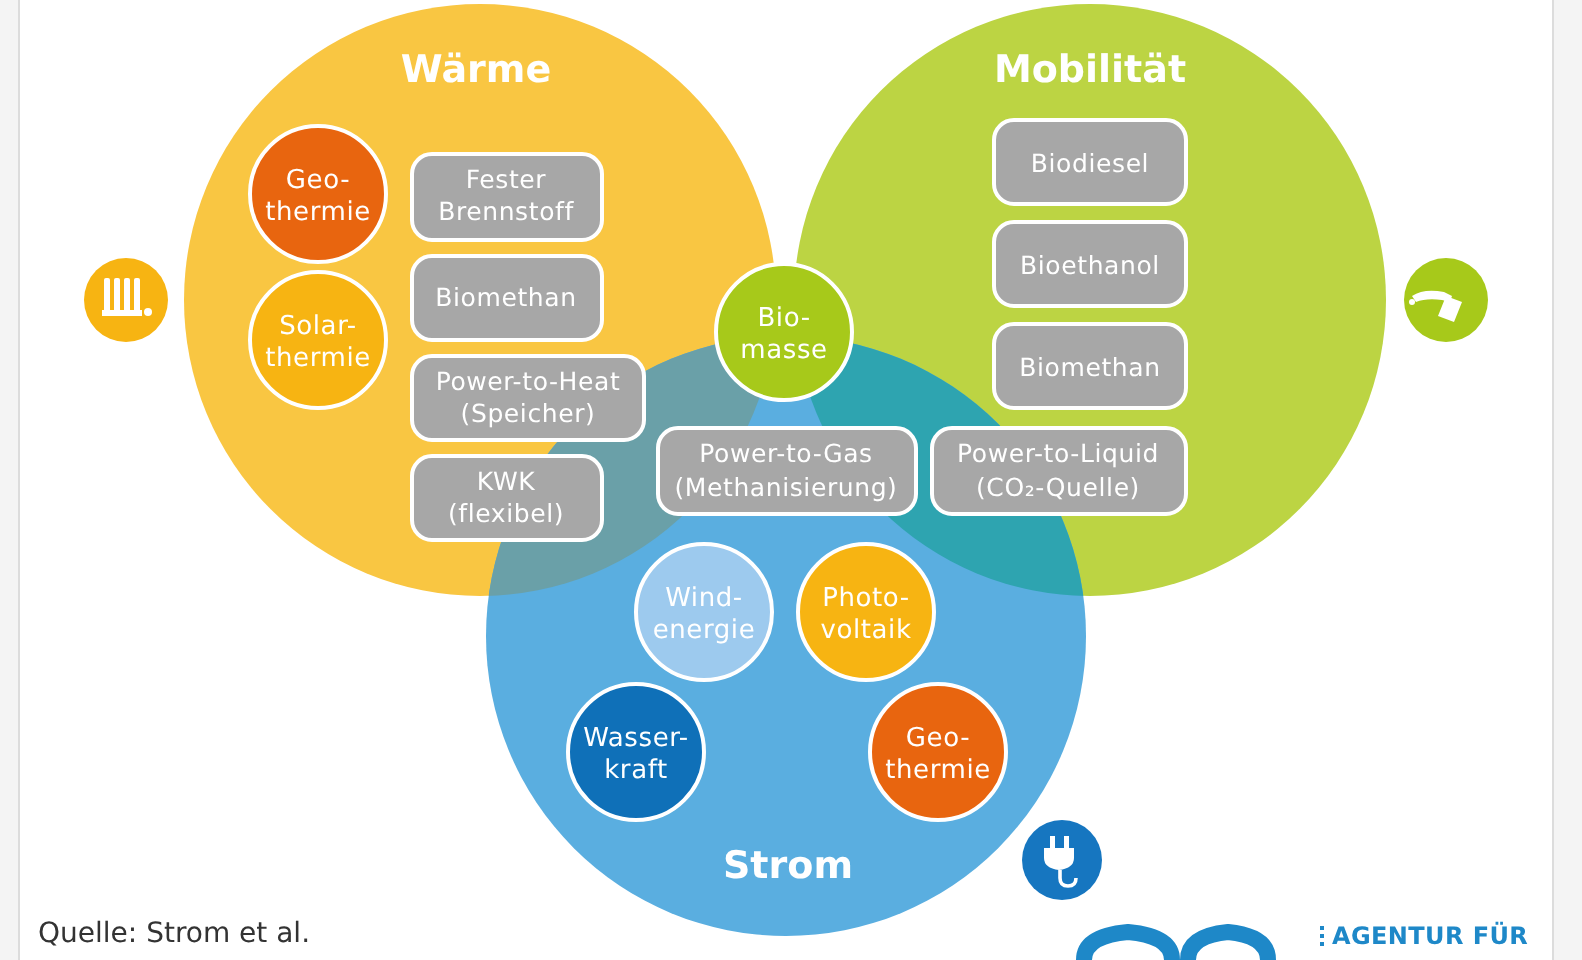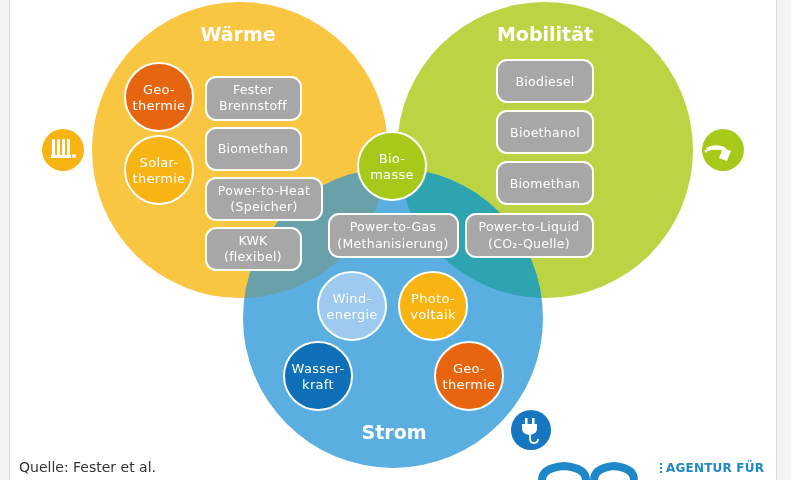--- a/index.html
+++ b/index.html
@@ -163,14 +163,14 @@
     <path id="logo-a" d="M542 480 q0 -12 22 -14 q22 2 22 14" fill="none" stroke-width="8" stroke="#1e88c8"></path>
     <path id="logo-b" d="M594 480 q0 -12 20 -14 q20 2 20 14" fill="none" stroke-width="8" stroke="#1e88c8"></path>
     <g id="logo-dots" fill="#1e88c8">
       <rect x="660" y="463" width="2" height="2"></rect>
       <rect x="660" y="467" width="2" height="2"></rect>
       <rect x="660" y="471" width="2" height="2"></rect>
     </g>
   </g>
 </svg>
 
-<div class="source">Quelle: Fester et al.</div>
+<div class="source">Quelle: Strom et al.</div>
 <div class="logo-text">AGENTUR FÜR</div>
 
 </body></html>

